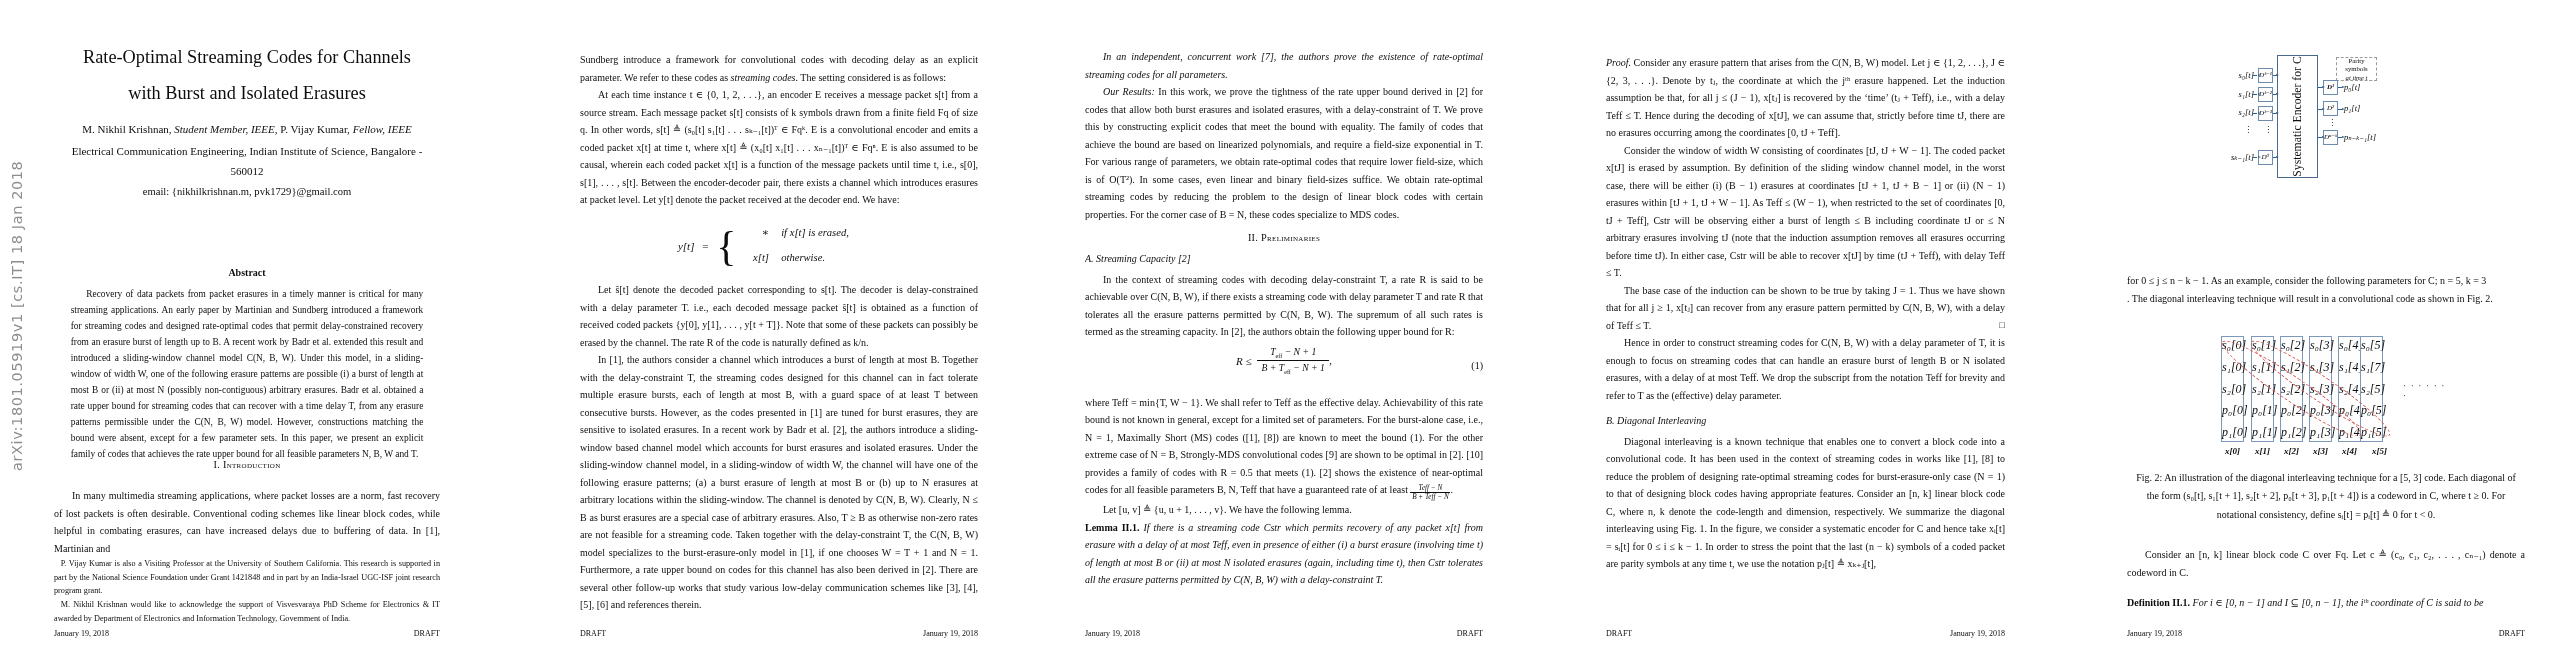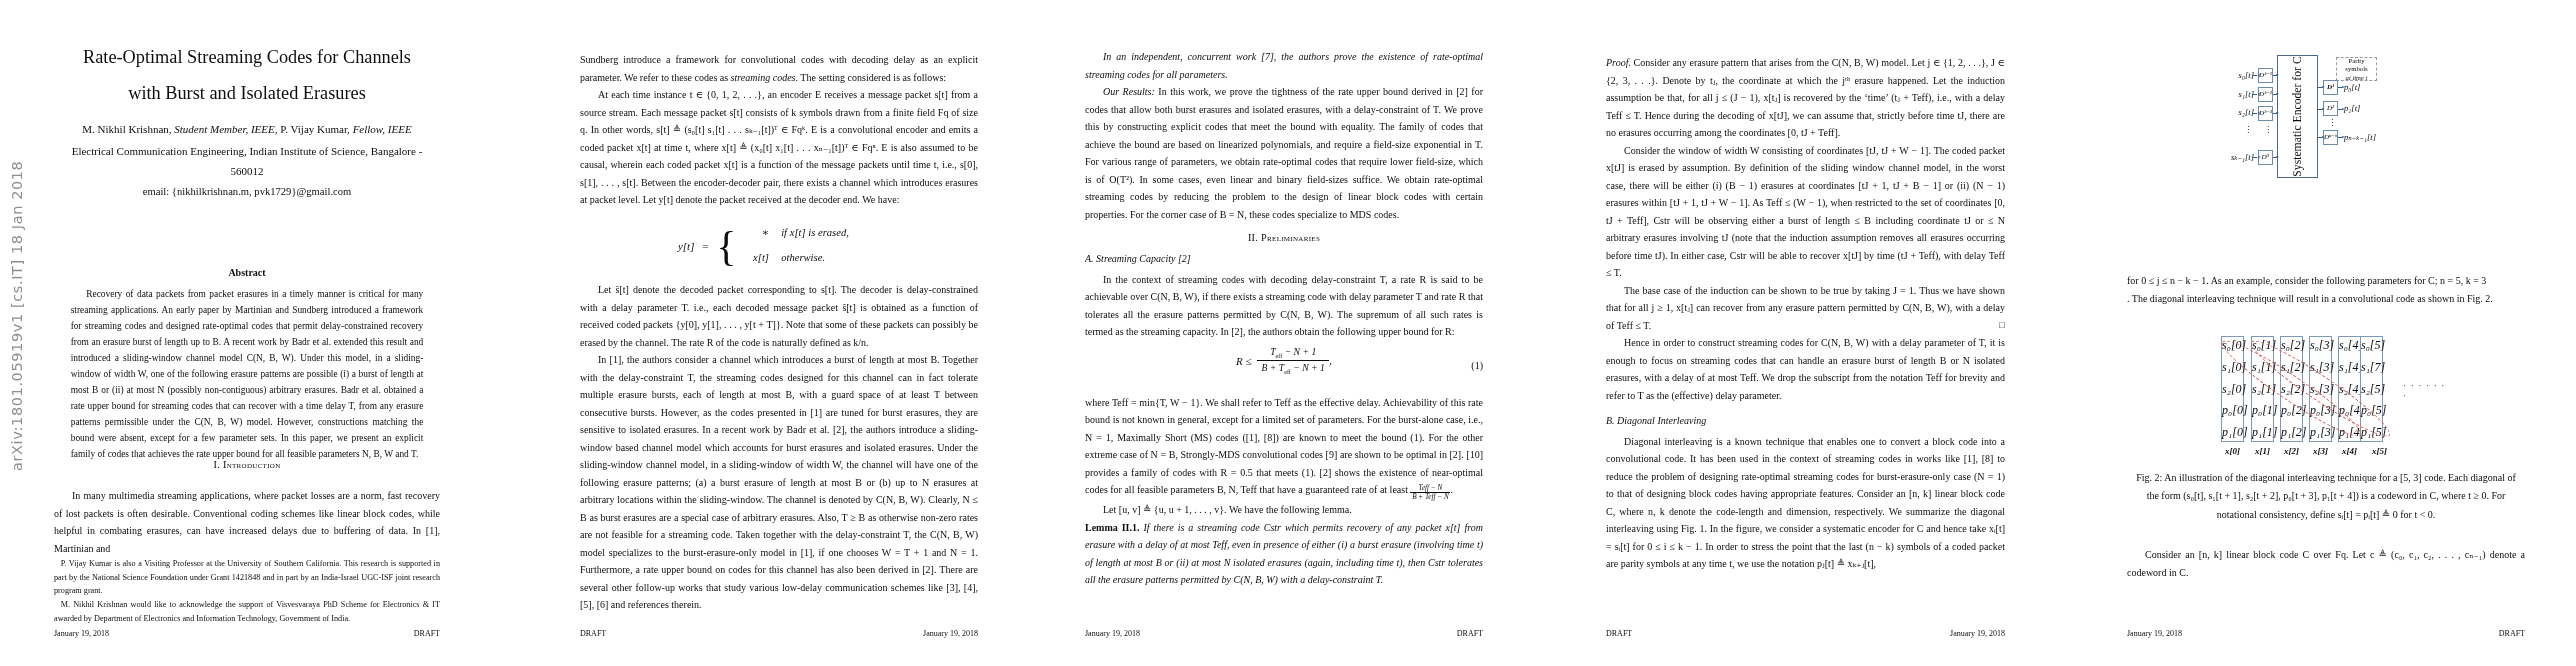--- a/index.html
+++ b/index.html
@@ -315,20 +315,21 @@
       <div class="f2oval" style="left:-12.2px; top:44px;"></div>
       <div class="f2oval" style="left:17px;  top:44px;"></div>
     </div>
     <div class="cap" style="left:0; right:0; top:469px;">
       <div>Fig. 2: An illustration of the diagonal interleaving technique for a [5, 3] code. Each diagonal of</div>
       <div>the form (s₀[t], s₁[t + 1], s₂[t + 2], p₀[t + 3], p₁[t + 4]) is a codeword in C, where t ≥ 0. For</div>
       <div>notational consistency, define sᵢ[t] = pᵢ[t] ≜ 0 for t &lt; 0.</div>
     </div>
 
     <p class="body indent abs" style="left:0; right:0; top:546px; line-height:18.3px;">Consider an [n, k] linear block code C over Fq. Let c ≜ (c₀, c₁, c₂, . . . , cₙ₋₁) denote a codeword in C.</p>
+    <p class="body abs" style="left:0; right:0; top:594px; line-height:18.3px;"><span class="b">Definition II.1.</span><span class="it"> For i ∈ [0, n − 1] and I ⊆ [0, n − 1], the iᵗʰ coordinate of C is said to be</span></p>
 
     <div class="footer">
       <span class="fl">January 19, 2018</span>
       <span class="fr">DRAFT</span>
     </div>
   </div>
 
 </div>
 
 

